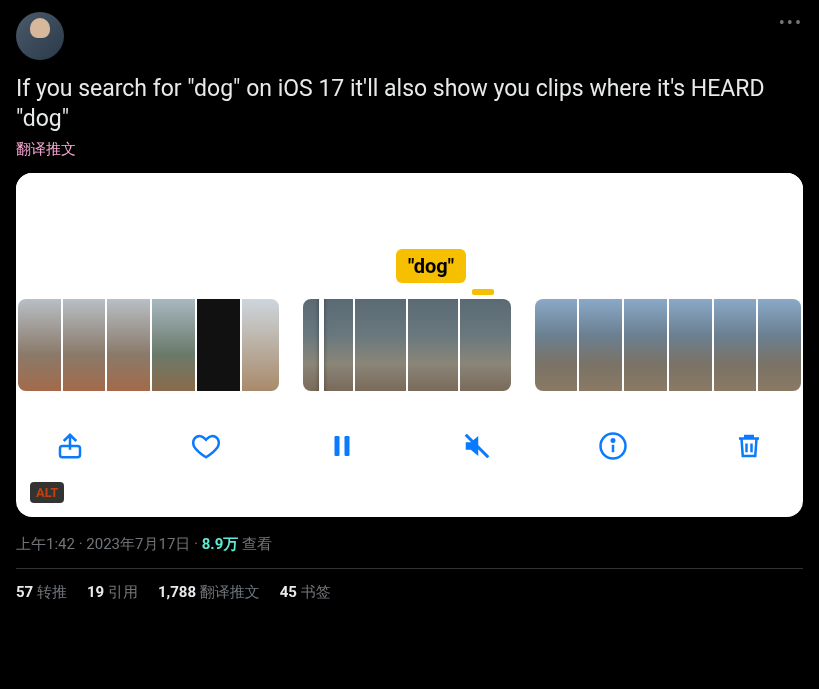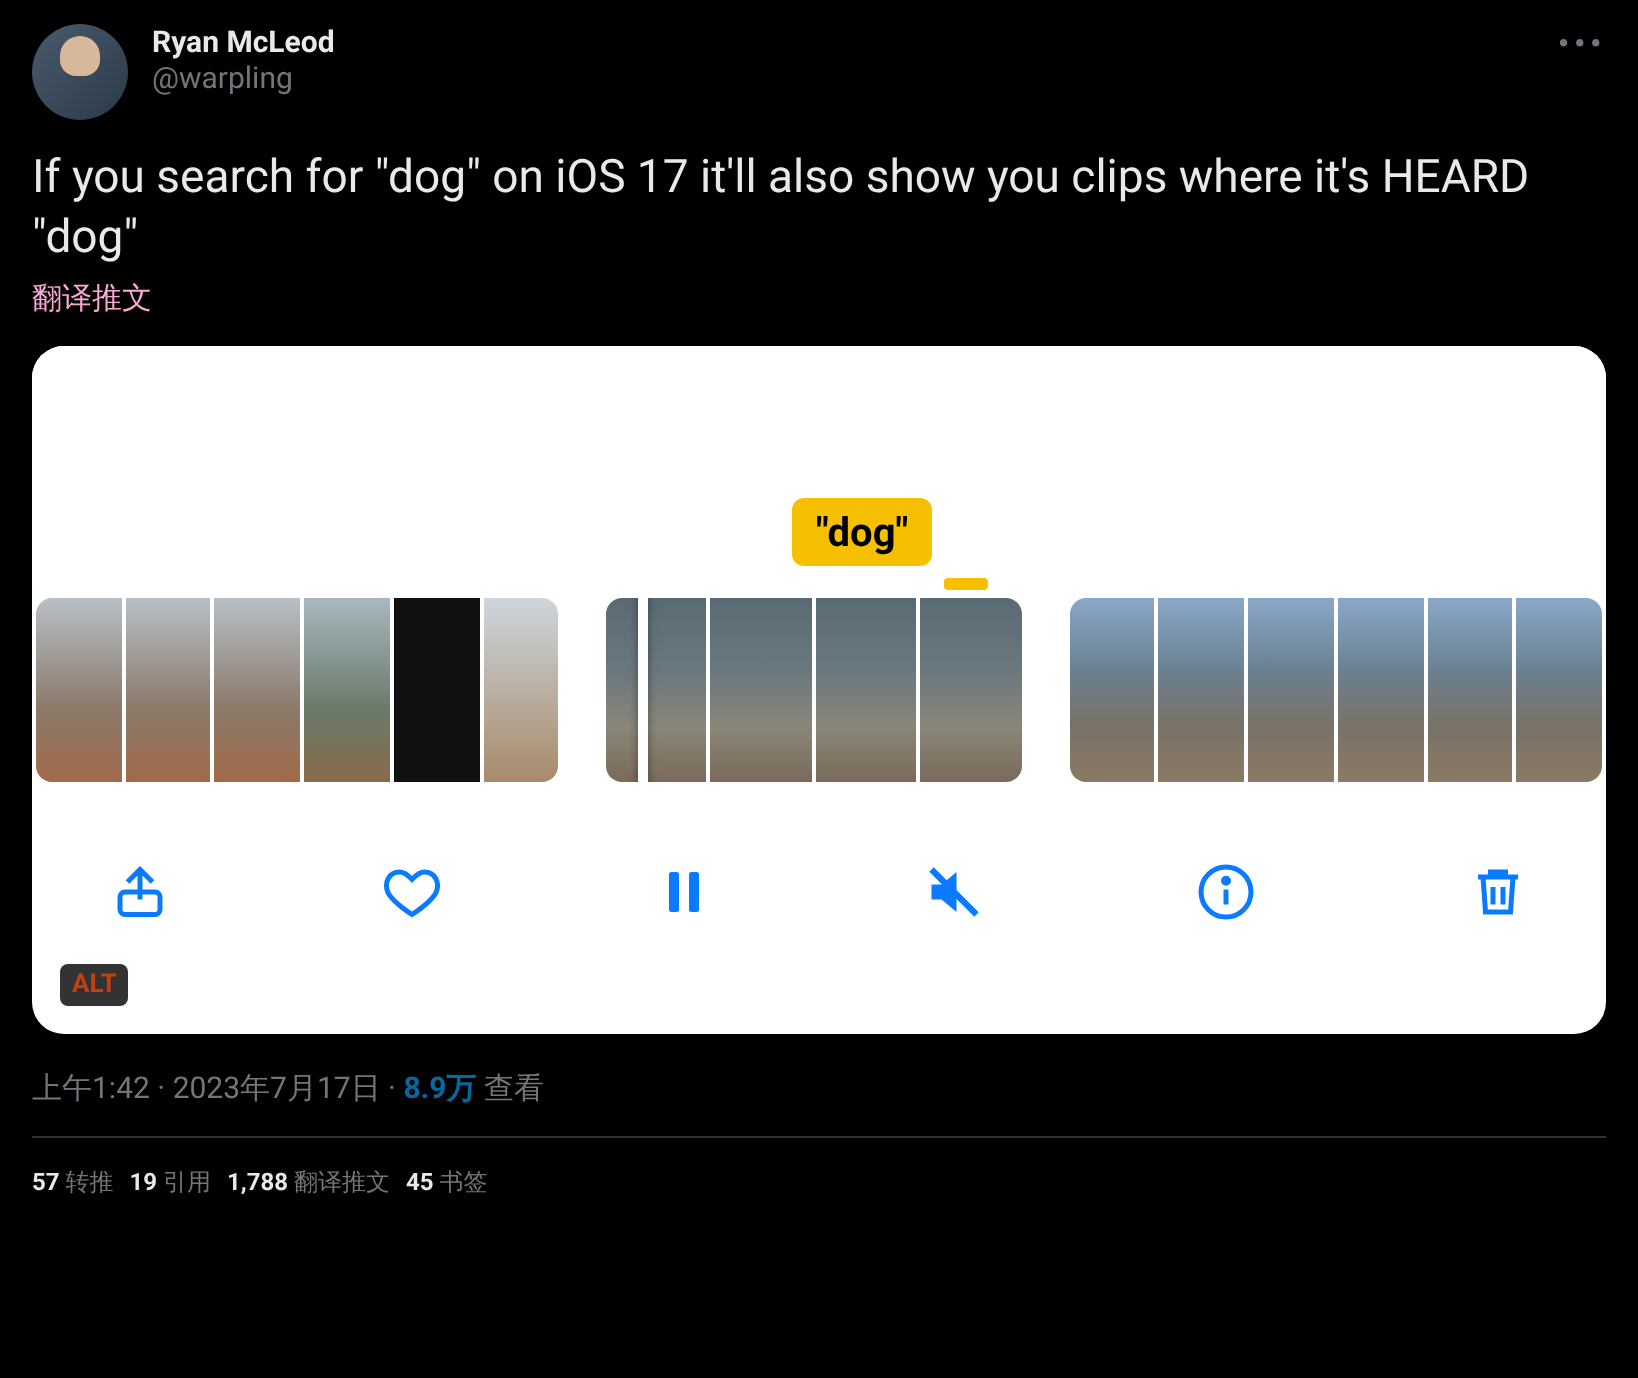--- a/index.html
+++ b/index.html
@@ -158,45 +158,41 @@
     font-weight: 700;
     font-size: 13px;
     padding: 3px 6px;
     border-radius: 4px;
   }
   .meta {
     margin-top: 18px;
     font-size: 15px;
     color: #71767b;
   }
-  .meta .strong { color: #0369a1; font-weight: 700; }
+  .meta .strong { color: #5eead4; font-weight: 700; }
   .divider {
     margin-top: 14px;
     height: 1px;
     background: #2f3336;
   }
   .stats {
     display: flex;
-    gap: 8px;
+    gap: 20px;
     padding: 14px 0;
-    font-size: 12px;
+    font-size: 15px;
     color: #71767b;
   }
   .stats .num { color: #e7e9ea; font-weight: 700; }
 </style>
 </head>
 <body>
 
 <div class="tweet">
   <div class="header">
     <div class="avatar"></div>
-    <div class="name-col">
-      <span class="display-name">Ryan McLeod</span>
-      <span class="handle">@warpling</span>
-    </div>
     <div class="more-btn">•••</div>
   </div>
 
   <div class="body-text">If you search for "dog" on iOS 17 it'll also show you clips where it's HEARD "dog"</div>
   <div class="translate-link">翻译推文</div>
 
   <div class="media">
     <div class="media-top">
       <div class="dog-label">"dog"</div>
       <div class="dog-tick"></div>

